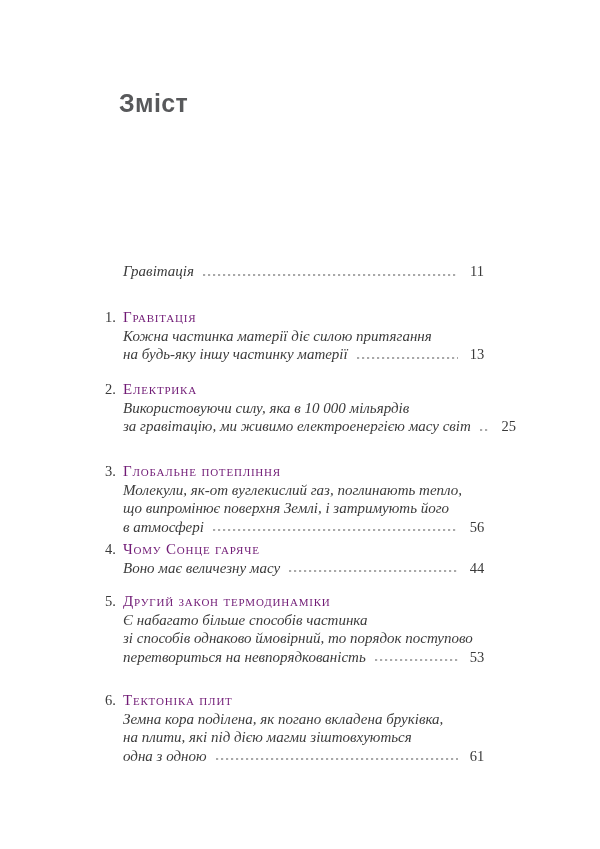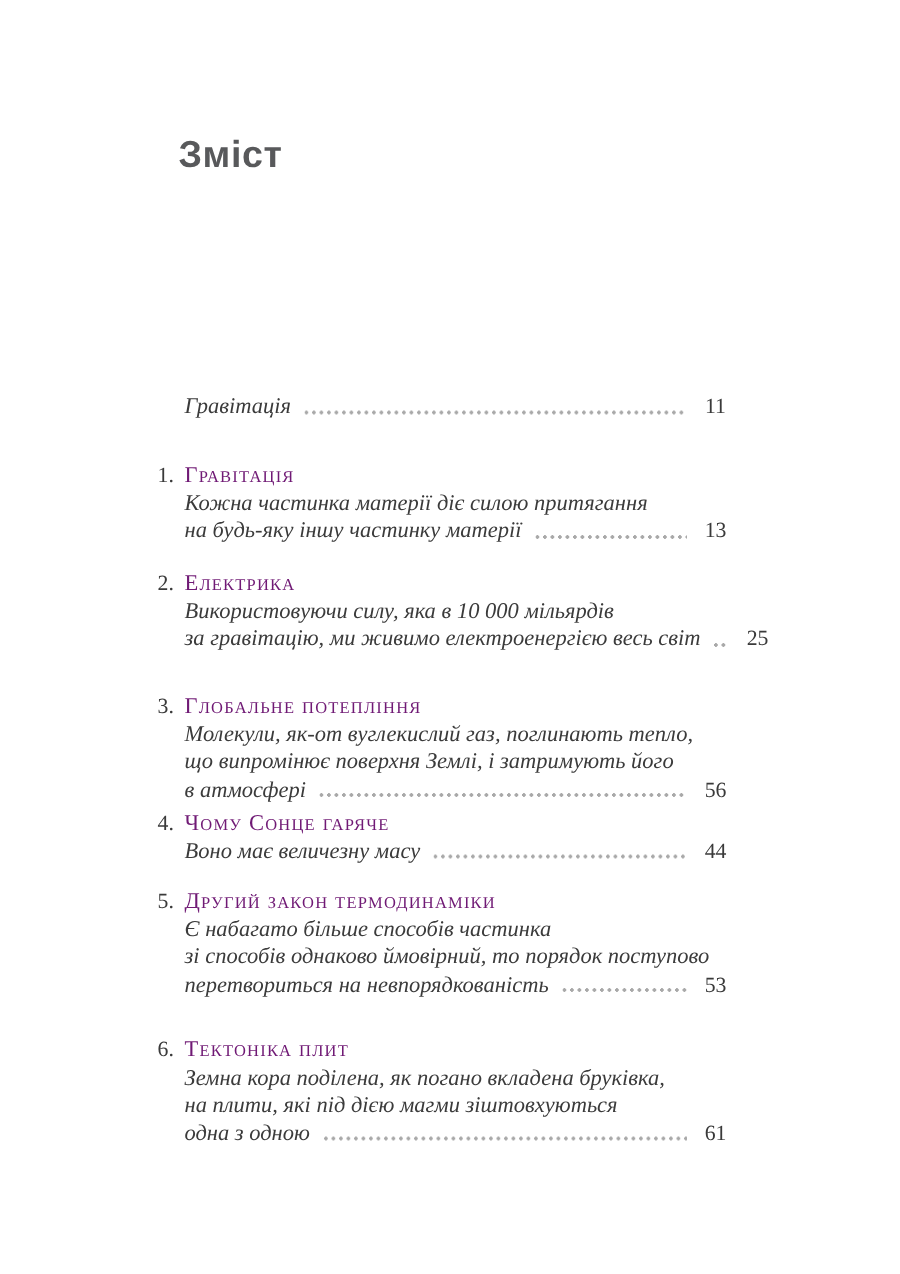--- a/index.html
+++ b/index.html
@@ -119,21 +119,21 @@
         <div class="last-line">
           <span class="last-text">на будь-яку іншу частинку матерії</span>
           <span class="leader"></span>
           <span class="pagenum">13</span>
         </div>
       </div>
       <div class="entry">
         <div class="heading-line"><span class="num">2.</span><span class="heading-text">Електрика</span></div>
         <div class="desc-line">Використовуючи силу, яка в 10 000 мільярдів</div>
         <div class="last-line">
-          <span class="last-text">за гравітацію, ми живимо електроенергією весь світ</span>
+          <span class="last-text">за гравітацію, ми живимо електроенергією масу світ</span>
           <span class="leader"></span>
           <span class="pagenum">25</span>
         </div>
       </div>
       <div class="entry">
         <div class="heading-line"><span class="num">3.</span><span class="heading-text">Глобальне потепління</span></div>
         <div class="desc-line">Молекули, як-от вуглекислий газ, поглинають тепло,</div>
         <div class="desc-line">що випромінює поверхня Землі, і затримують його</div>
         <div class="last-line">
           <span class="last-text">в атмосфері</span>

